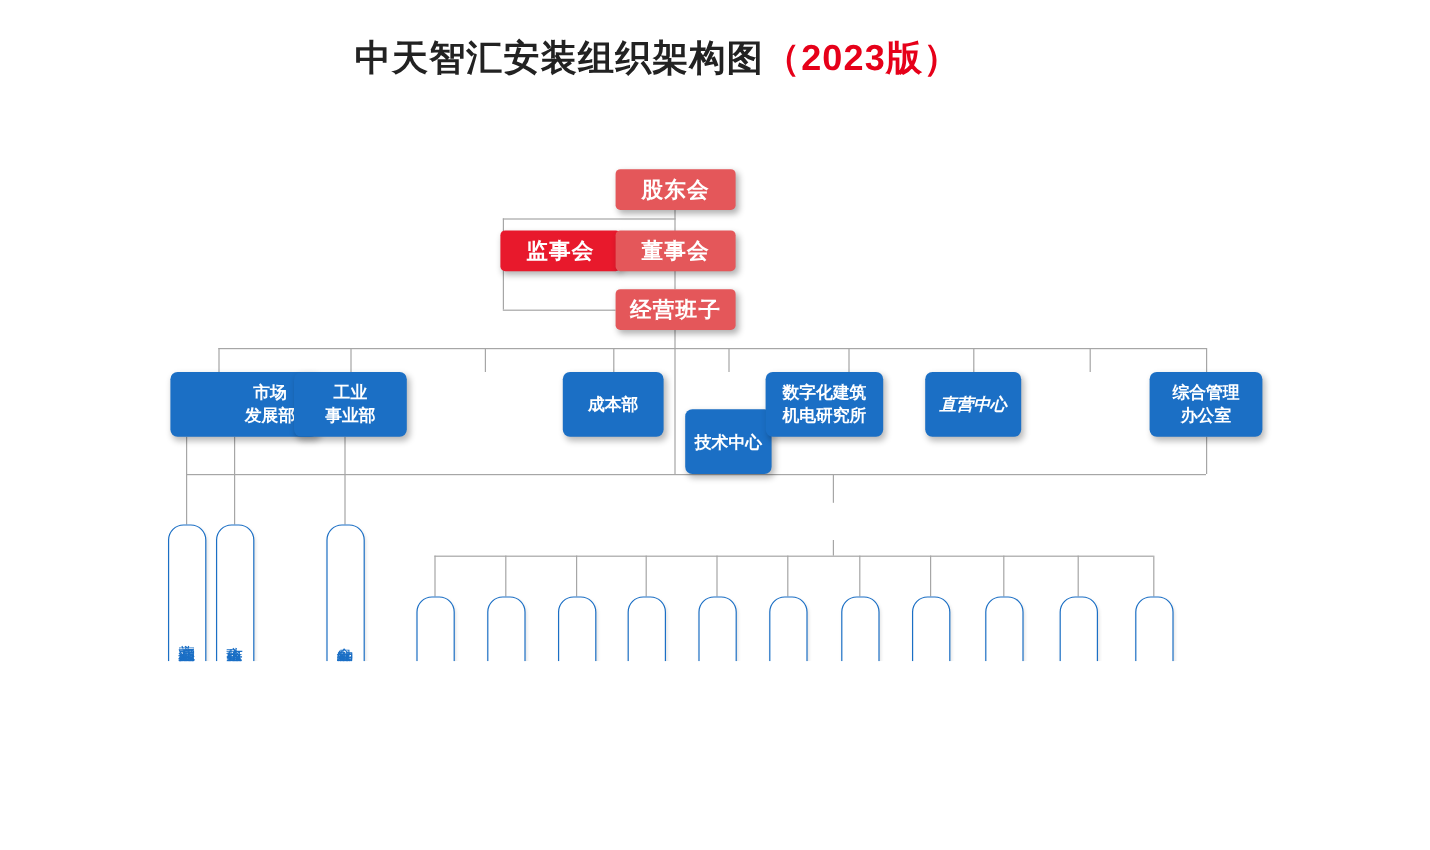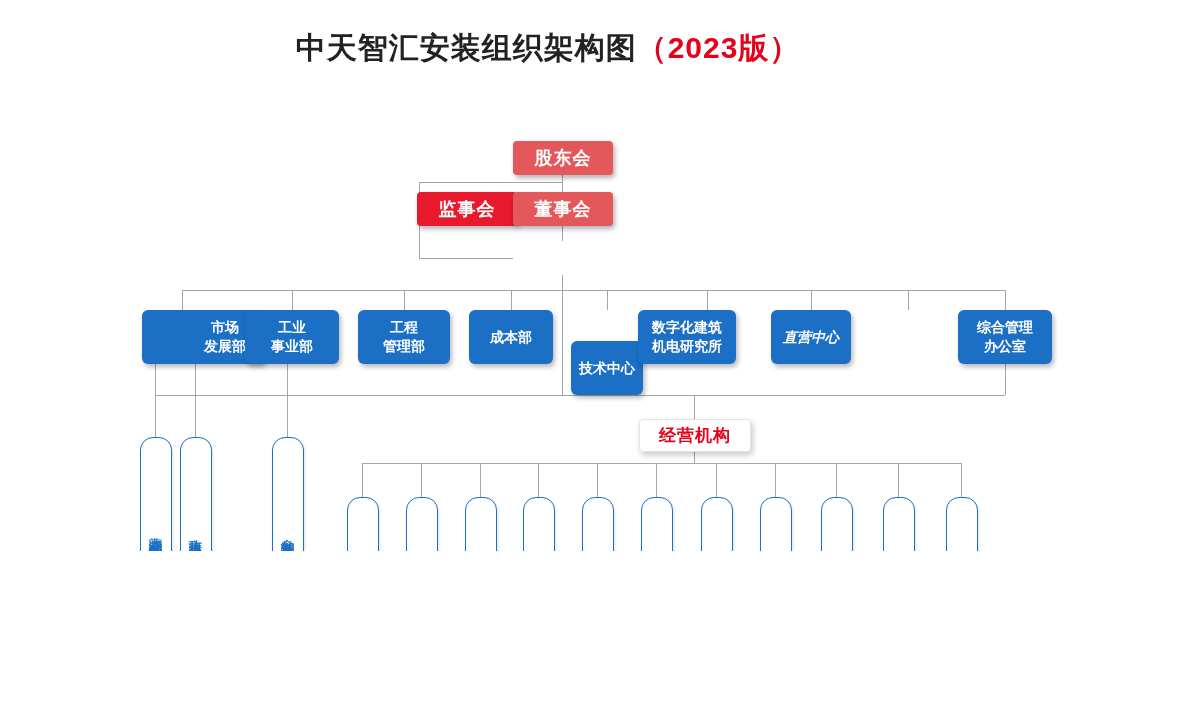--- a/index.html
+++ b/index.html
@@ -83,40 +83,38 @@
   <div class="l" style="left:656px;top:463px;width:1px;height:34px;"></div>
   <div class="l" style="left:716px;top:463px;width:1px;height:34px;"></div>
   <div class="l" style="left:775px;top:463px;width:1px;height:34px;"></div>
   <div class="l" style="left:836px;top:463px;width:1px;height:34px;"></div>
   <div class="l" style="left:898px;top:463px;width:1px;height:34px;"></div>
   <div class="l" style="left:961px;top:463px;width:1px;height:34px;"></div>
 
   <div class="box-red" style="left:513px;top:141px;">股东会</div>
   <div class="box-red supervisor" style="left:369px;top:192px;margin-left:48px;">监事会</div>
   <div class="box-red" style="left:513px;top:192px;">董事会</div>
+  <div class="box-red" style="left:513px;top:241px;">经营班子</div>
 
   <div class="box-blue" style="left:142px;width:80px;padding-left:43px;">市场
 发展部</div>
   <div class="box-blue" style="left:245px;width:94px;">工业
 事业部</div>
-  <div class="box-blue" style="left:358px;width:92px;">工程
-管理部</div>
   <div class="box-blue" style="left:469px;width:84px;">成本部</div>
   <div class="box-blue" style="left:571px;width:72px;margin-top:31px;">技术中心</div>
   <div class="box-blue" style="left:638px;width:98px;">数字化建筑
 机电研究所</div>
   <div class="box-blue" style="left:771px;width:80px;font-style:italic;">直营中心</div>
   <div class="box-blue" style="left:958px;width:94px;">综合管理
 办公室</div>
 
   <div class="vbox sub" style="left:140px;">高效空调和综合能源事业部</div>
   <div class="vbox sub" style="left:180px;">市政轨道交通事业部</div>
   <div class="vbox sub" style="left:272px;">食品智造智造事业部</div>
 
-  <div class="biz">经营机构</div>
 
   <div class="vbox branch" style="left:347px;">第一分公司</div>
   <div class="vbox branch" style="left:406px;">第二分公司</div>
   <div class="vbox branch" style="left:465px;">上海分公司</div>
   <div class="vbox branch" style="left:523px;">北京分公司</div>
   <div class="vbox branch" style="left:582px;">湖北分公司</div>
   <div class="vbox branch" style="left:641px;">辽宁分公司</div>
   <div class="vbox branch" style="left:701px;">广东分公司</div>
   <div class="vbox branch" style="left:760px;">电力分公司</div>
   <div class="vbox branch" style="left:821px;">启润劳务</div>

